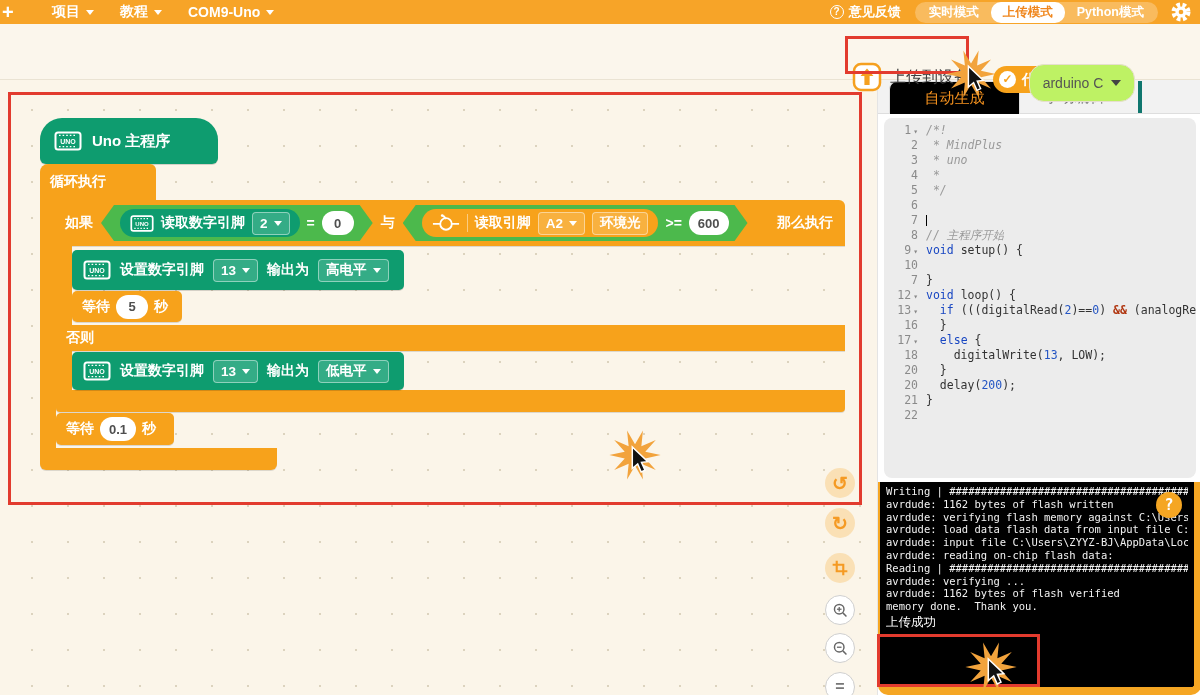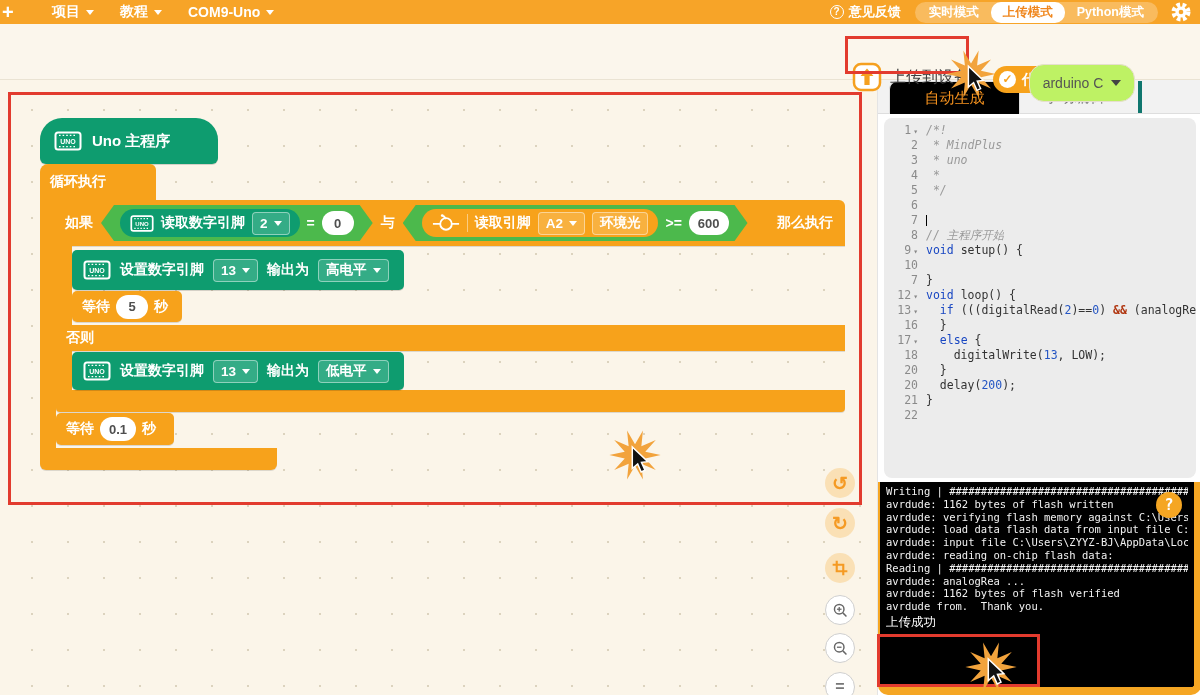--- a/index.html
+++ b/index.html
@@ -350,24 +350,24 @@
           <div class="tl">Writing | ##################################################</div>
           <div class="tl"></div>
           <div class="tl">avrdude: 1162 bytes of flash written</div>
           <div class="tl">avrdude: verifying flash memory against C:\Users\ZYYZ</div>
           <div class="tl">avrdude: load data flash data from input file C:\User</div>
           <div class="tl">avrdude: input file C:\Users\ZYYZ-BJ\AppData\Local\DF</div>
           <div class="tl">avrdude: reading on-chip flash data:</div>
           <div class="tl"></div>
           <div class="tl">Reading | ##################################################</div>
           <div class="tl"></div>
-          <div class="tl">avrdude: analogRea ...</div>
+          <div class="tl">avrdude: verifying ...</div>
           <div class="tl">avrdude: 1162 bytes of flash verified</div>
           <div class="tl"></div>
-          <div class="tl">avrdude from.  Thank you.</div>
+          <div class="tl">memory done.  Thank you.</div>
         </div>
       <div class="tl t-success">上传成功</div>
       <div class="term-help">
           <span>?</span>
         </div>
     </div>
   </div>
 
   <div class="redrect" id="red-canvas"></div>
   <div class="redrect" id="red-upload"></div>

